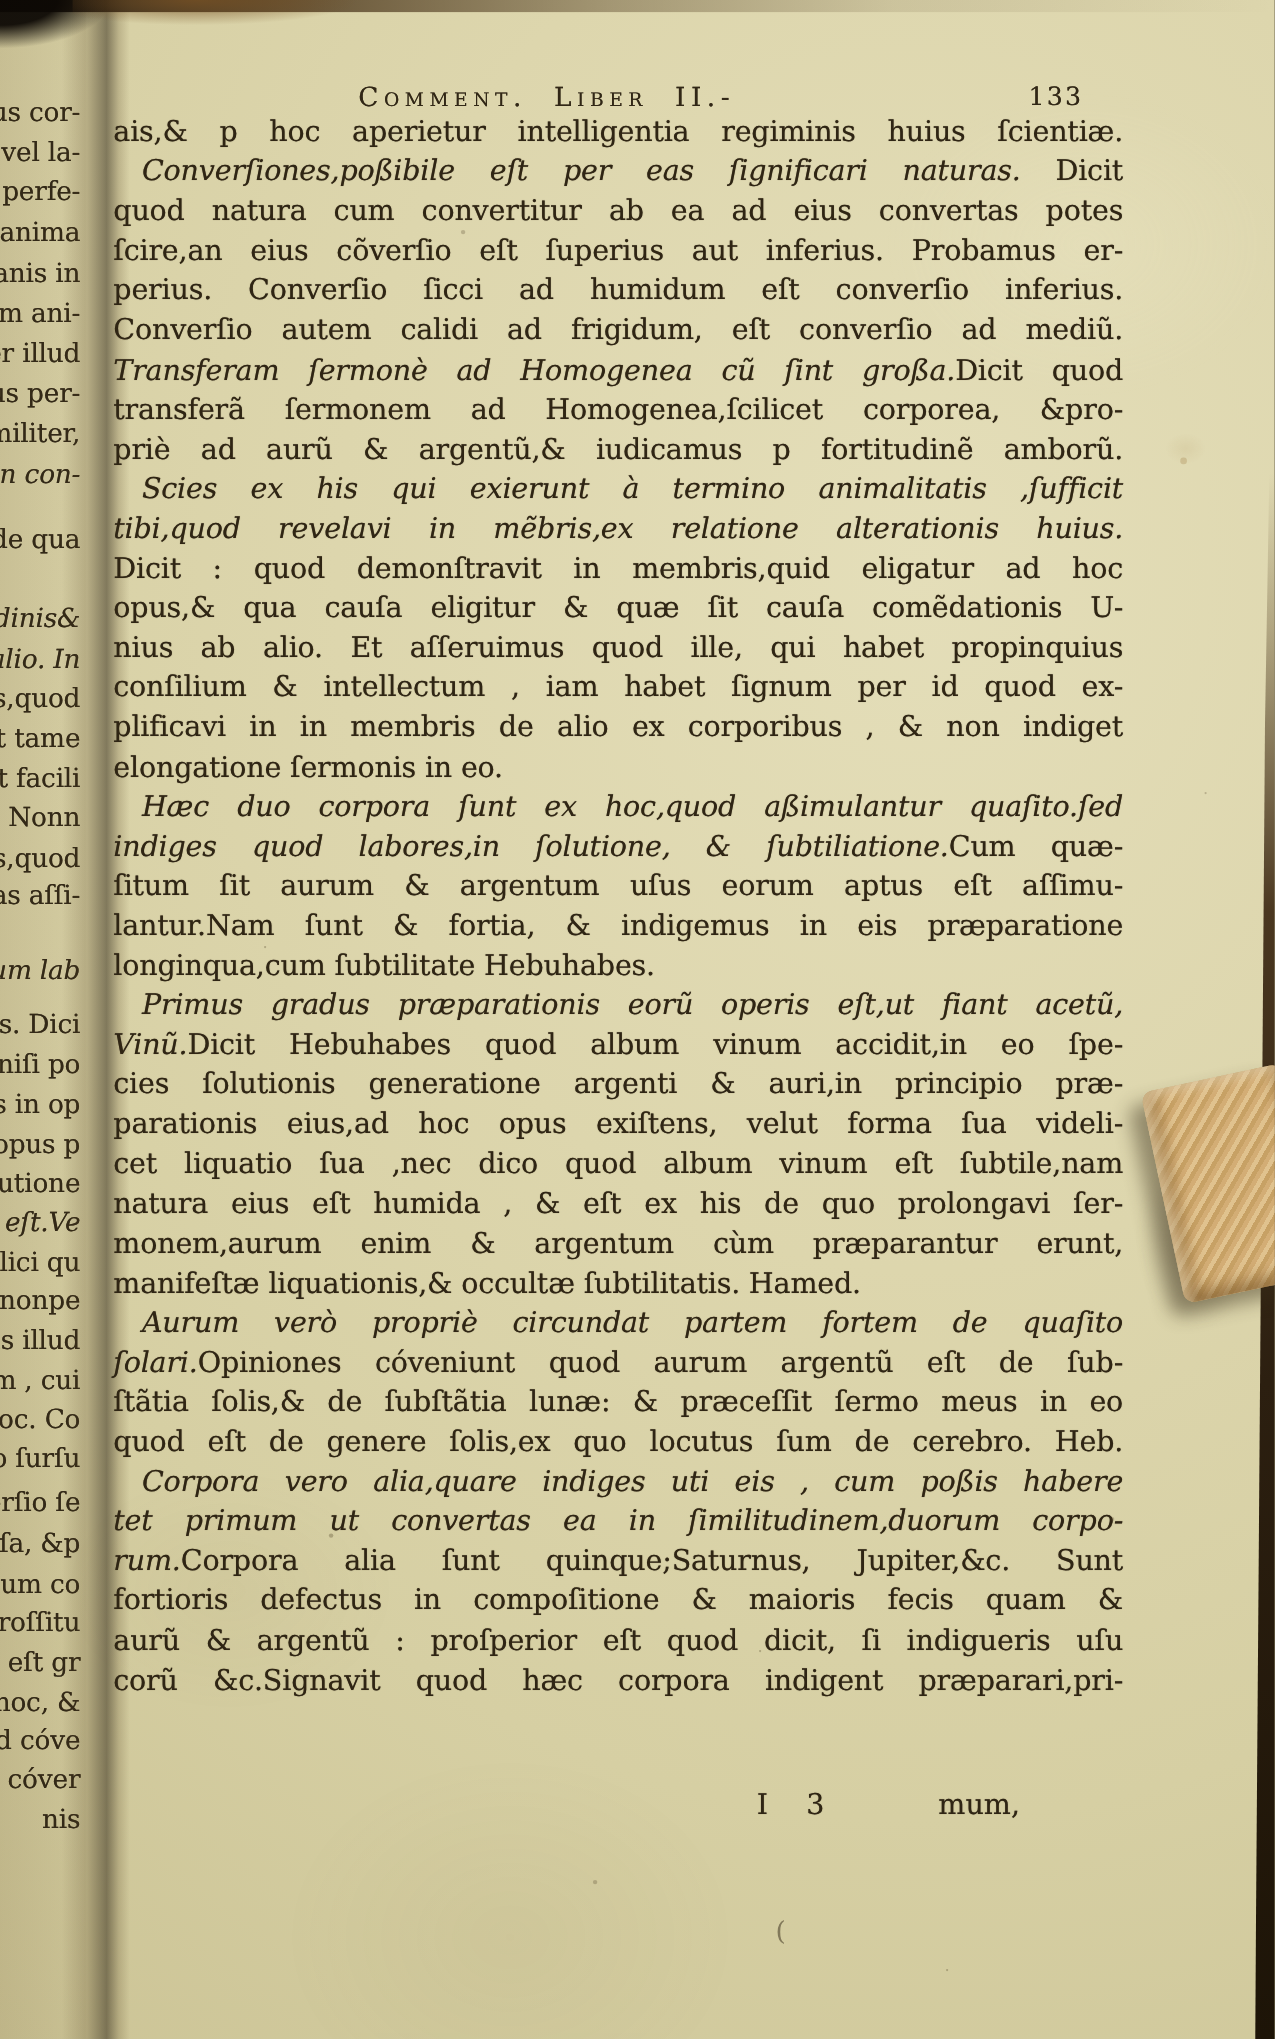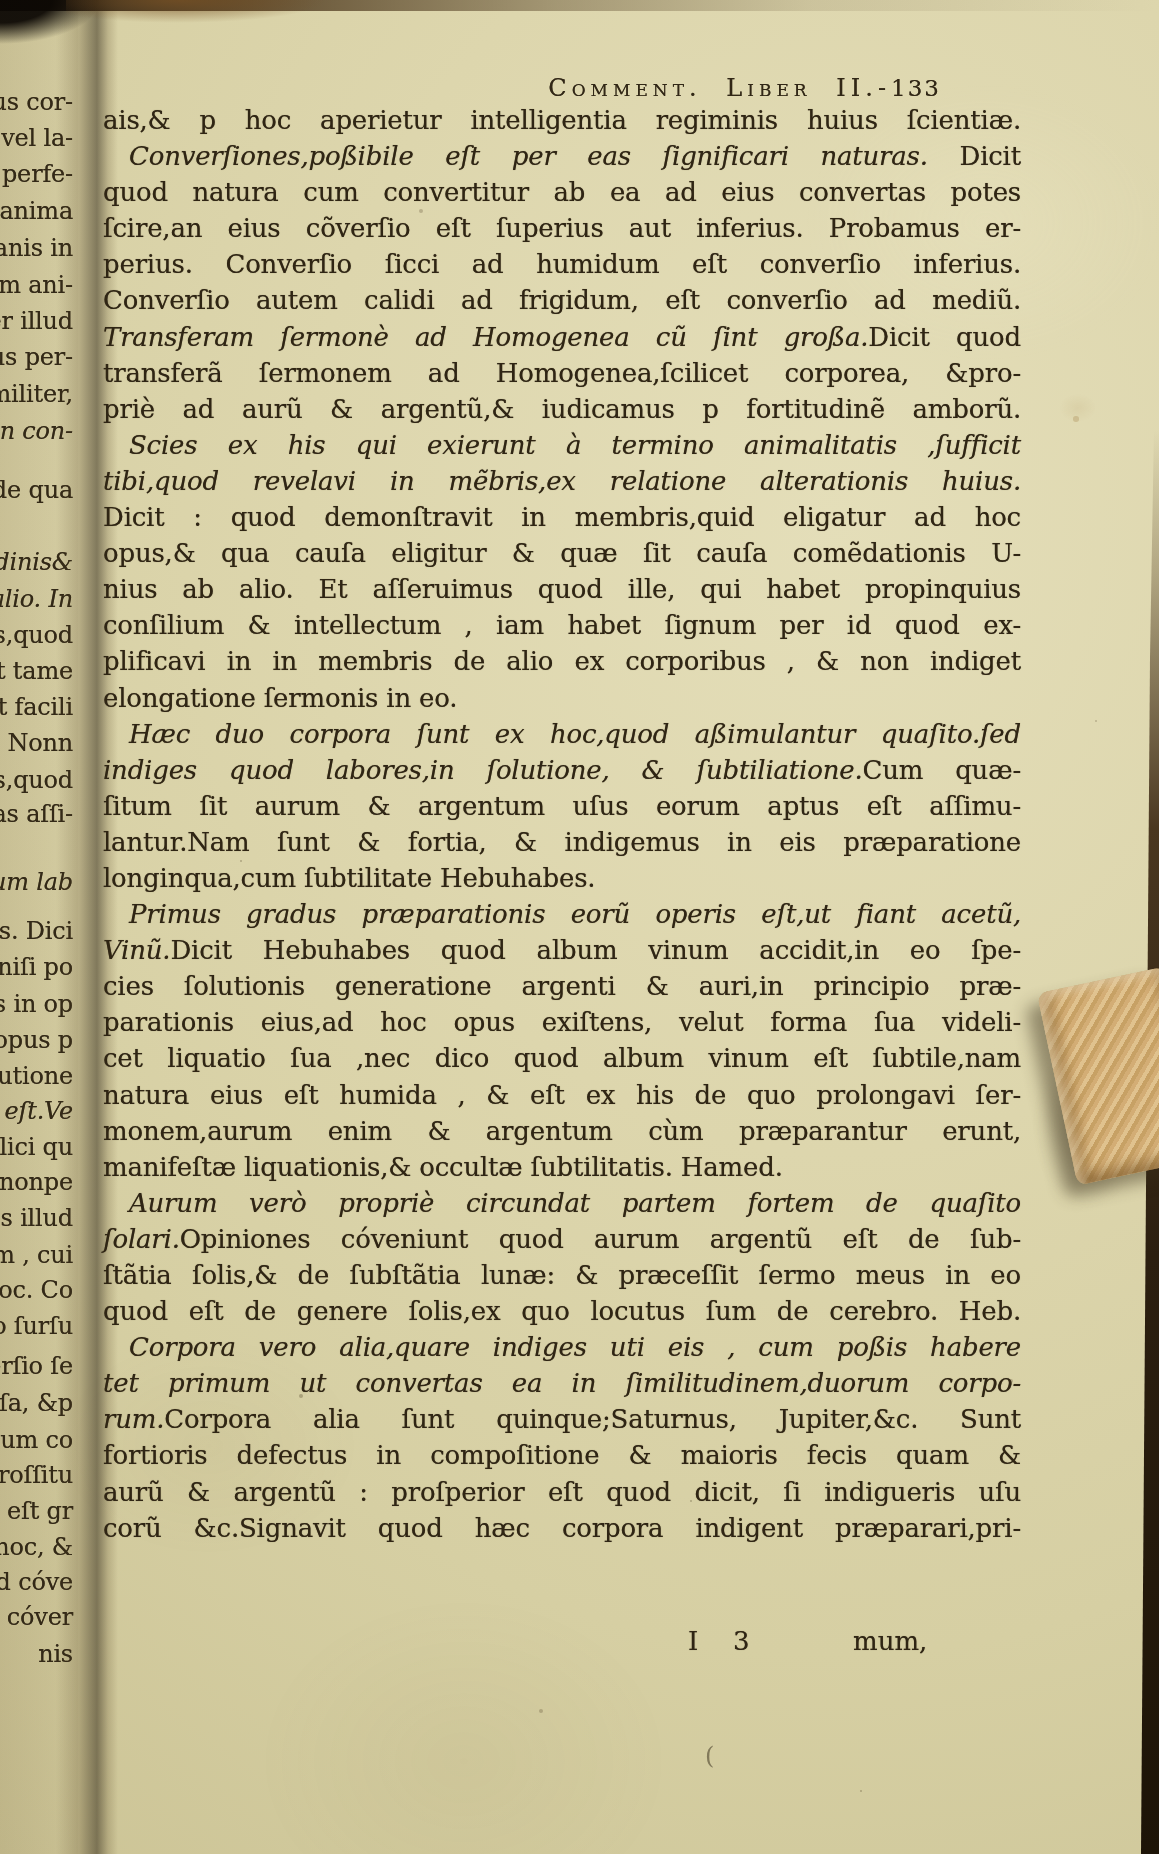--- a/index.html
+++ b/index.html
@@ -77,26 +77,26 @@
     box-shadow:
       -14px 10px 16px rgba(55,45,25,.45),
       inset 6px 6px 10px rgba(255,242,210,.45),
       inset -8px -10px 14px rgba(120,85,40,.55),
       inset 14px 0 12px rgba(120,85,40,.40);
   }
   
   .running-header{position:absolute;left:103px;top:74px;width:918px;height:32px;color:#312716;}
   .header-title{
     position:absolute;left:0;top:0;width:100%;box-sizing:border-box;padding-right:130px;
-    text-align:right;font-variant:small-caps;font-size:24px;
+    text-align:center;font-variant:small-caps;font-size:24px;
     letter-spacing:5px;word-spacing:12px;
     text-shadow:0 0 .6px rgba(49,39,22,.7);
   }
   .page-number{
-    position:absolute;left:788px;top:1px;font-size:23px;letter-spacing:2px;
+    position:absolute;left:832px;top:1px;font-size:23px;letter-spacing:2px;
     text-shadow:0 0 .6px rgba(49,39,22,.7);
   }
   .text-block{position:absolute;left:103px;top:102px;width:918px;color:#2f2514;}
   .line{
     height:36.1px;line-height:36.1px;font-size:26px;letter-spacing:-0.2px;
     text-align:justify;text-align-last:justify;white-space:nowrap;
     text-shadow:0 0 .7px rgba(47,37,20,.65);
     box-sizing:border-box;
   }
   .line.left{text-align:center;text-align-last:left;}

